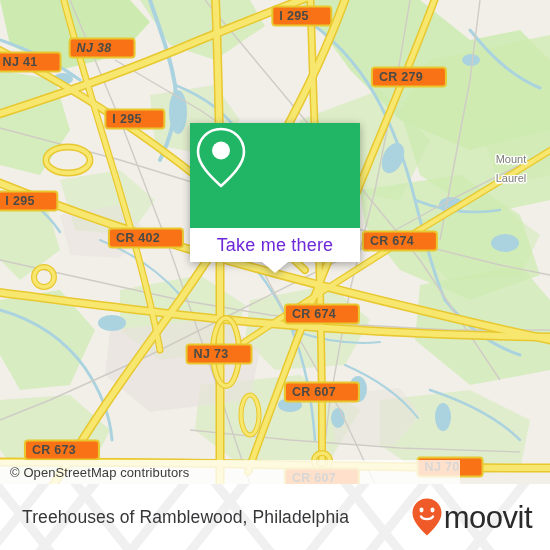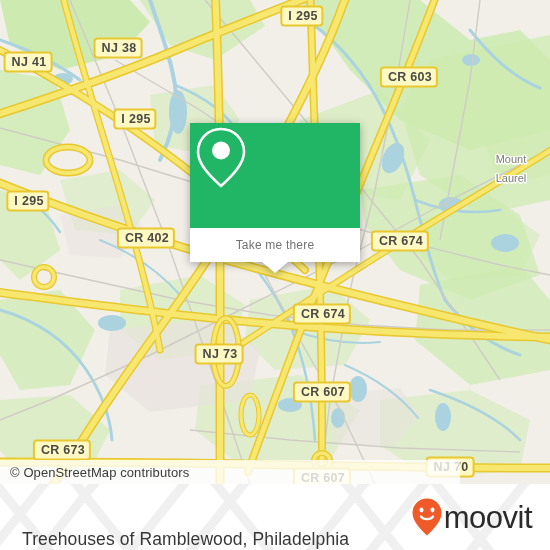--- a/index.html
+++ b/index.html
@@ -21,28 +21,28 @@
     display:flex;align-items:center;
   }
   .attrib-text{
     font-size:13px;color:#3b3b3b;padding-left:10px;letter-spacing:.1px;
     font-family:"Liberation Sans", sans-serif;
   }
 
   
   .shield{
     position:absolute;
-    background:#fef9c3;
+    background:#f97316;
     border:2px solid #e8c82e;
     border-radius:4px;
     color:#4a4a46;
     font-size:12.5px;
     font-weight:bold;
     letter-spacing:.3px;
-    padding:1px 4px 2px 6px;
+    padding:1px 22px 2px 6px;
     line-height:14px;
     white-space:nowrap;
     transform:translate(-50%,-50%);
     box-sizing:border-box;
   }
 
   
   .place{
     position:absolute;
     transform:translate(-50%,-50%);
@@ -64,39 +64,39 @@
   }
   .card-top{
     background:#21b566;width:170px;height:105px;
     display:flex;align-items:center;justify-content:center;
   }
   .card-foot{
     background:#ffffff;width:170px;height:34px;
     display:flex;align-items:center;justify-content:center;
   }
   .card-foot-label{
-    font-size:12px;color:#737373;letter-spacing:.2px;
+    font-size:18px;color:#6d28d9;letter-spacing:.2px;
   }
   .card-tail{
     position:absolute;left:50%;top:139px;transform:translateX(-50%);
     width:0;height:0;
     border-left:13px solid transparent;
     border-right:13px solid transparent;
     border-top:11px solid #ffffff;
   }
 
   
   .bottombar{
     position:absolute;left:0;top:484px;width:550px;height:66px;
     background:#ffffff;overflow:hidden;
   }
   .bottombar-wm{position:absolute;left:0;top:0;width:550px;height:66px;opacity:1;}
   .bottom-title{
     position:absolute;left:22px;top:0;height:66px;
-    display:flex;align-items:flex-end;
+    display:flex;align-items:center;
     font-size:17.5px;color:#37373a;letter-spacing:.1px;
   }
   .logo{
     position:absolute;right:18px;top:0;height:66px;
     display:flex;align-items:center;
   }
   .logo-word{
     font-size:31px;color:#2b2b2b;letter-spacing:-0.5px;
     font-weight:normal;line-height:31px;
   }
@@ -232,23 +232,23 @@
           <ellipse cx="226" cy="352" rx="13" ry="34" stroke-width="3.5"></ellipse>
           <circle cx="44" cy="277" r="10" stroke-width="3.5"></circle>
           <circle cx="322" cy="461" r="8" stroke-width="3.5"></circle>
           <ellipse cx="250" cy="415" rx="9" ry="20" stroke-width="3"></ellipse>
         </g>
       </g>
     </svg>
 
     <div id="shield-layer">
         <div class="shield" style="left: 28px; top: 62px;">NJ 41</div>
-        <div class="shield" style="left: 118px; top: 48px;">NJ 38</div>
+        <div class="shield" style="left: 102px; top: 48px; font-style: italic;">NJ 38</div>
         <div class="shield" style="left: 302px; top: 16px;">I 295</div>
-        <div class="shield" style="left: 409px; top: 77px;">CR 603</div>
+        <div class="shield" style="left: 409px; top: 77px;">CR 279</div>
         <div class="shield" style="left: 135px; top: 119px;">I 295</div>
         <div class="shield" style="left: 28px; top: 201px;">I 295</div>
         <div class="shield" style="left: 146px; top: 238px;">CR 402</div>
         <div class="shield" style="left: 400px; top: 241px;">CR 674</div>
         <div class="shield" style="left: 322px; top: 314px;">CR 674</div>
         <div class="shield" style="left: 219px; top: 354px;">NJ 73</div>
         <div class="shield" style="left: 322px; top: 392px;">CR 607</div>
         <div class="shield" style="left: 62px; top: 450px;">CR 673</div>
         <div class="shield" style="left: 322px; top: 478px;">CR 607</div>
         <div class="shield" style="left: 450px; top: 467px;">NJ 70</div>

